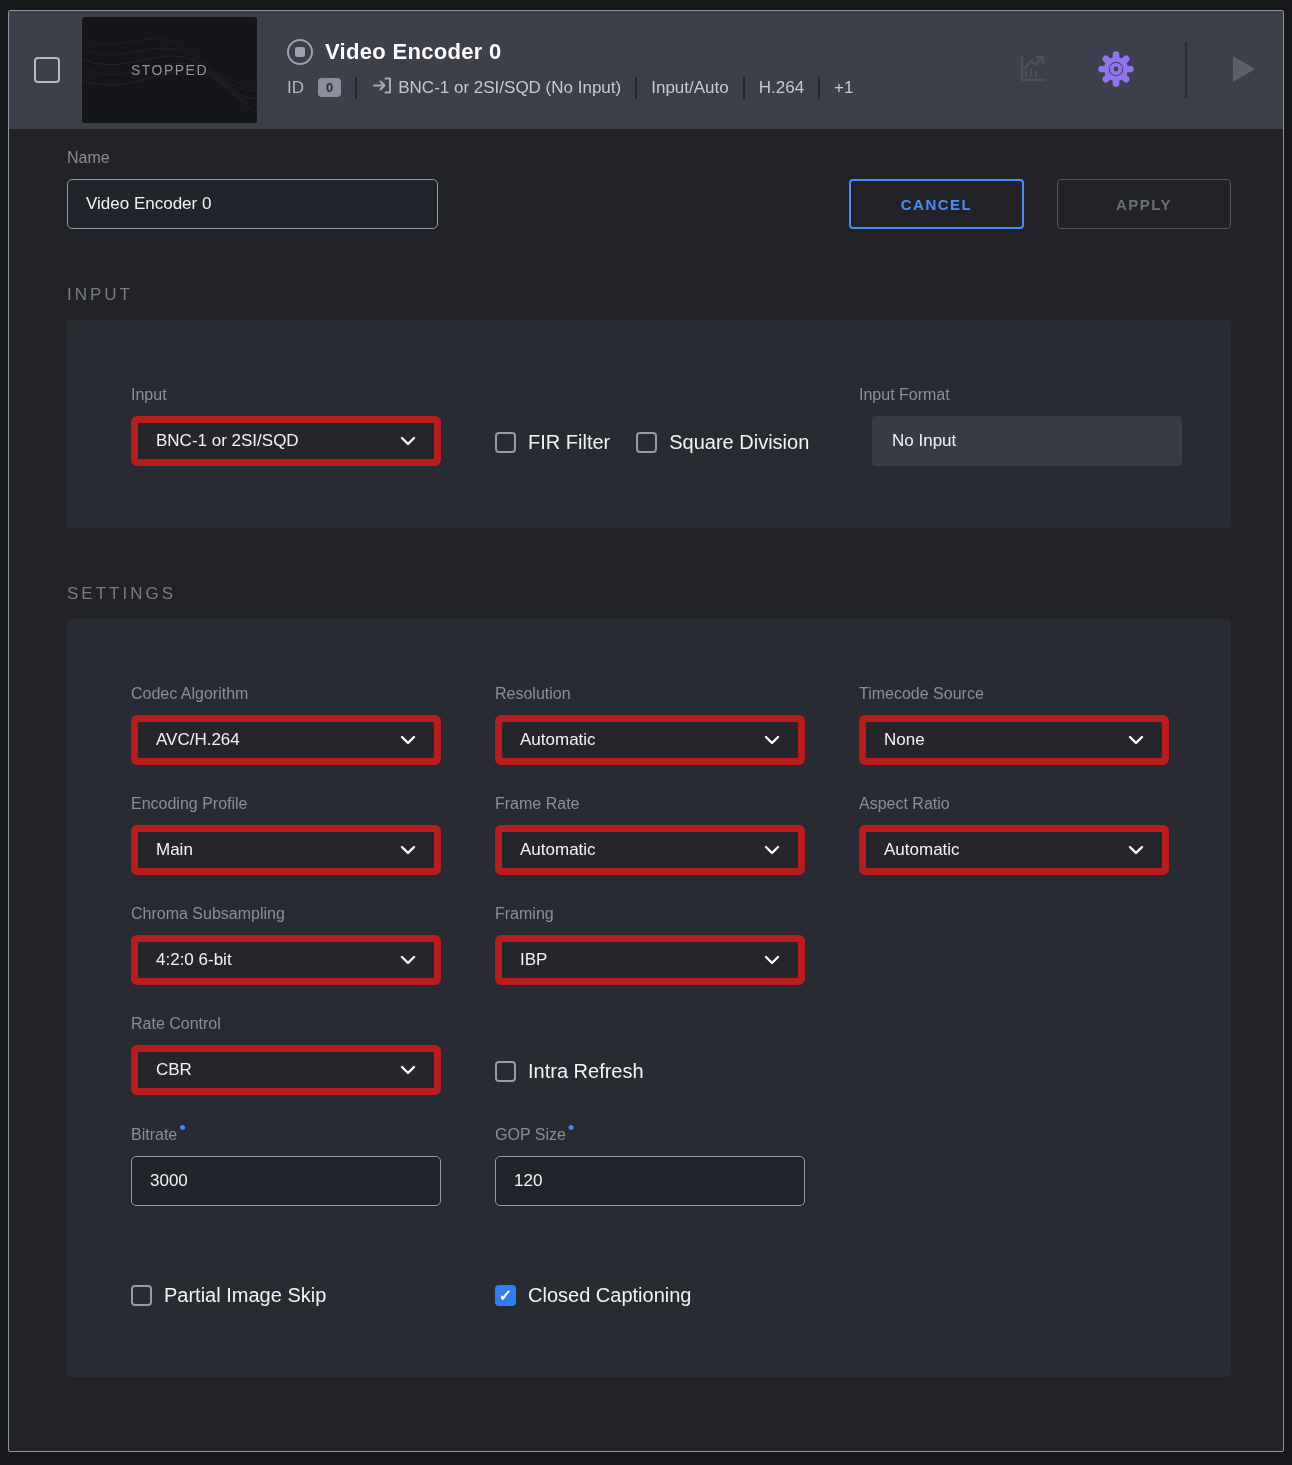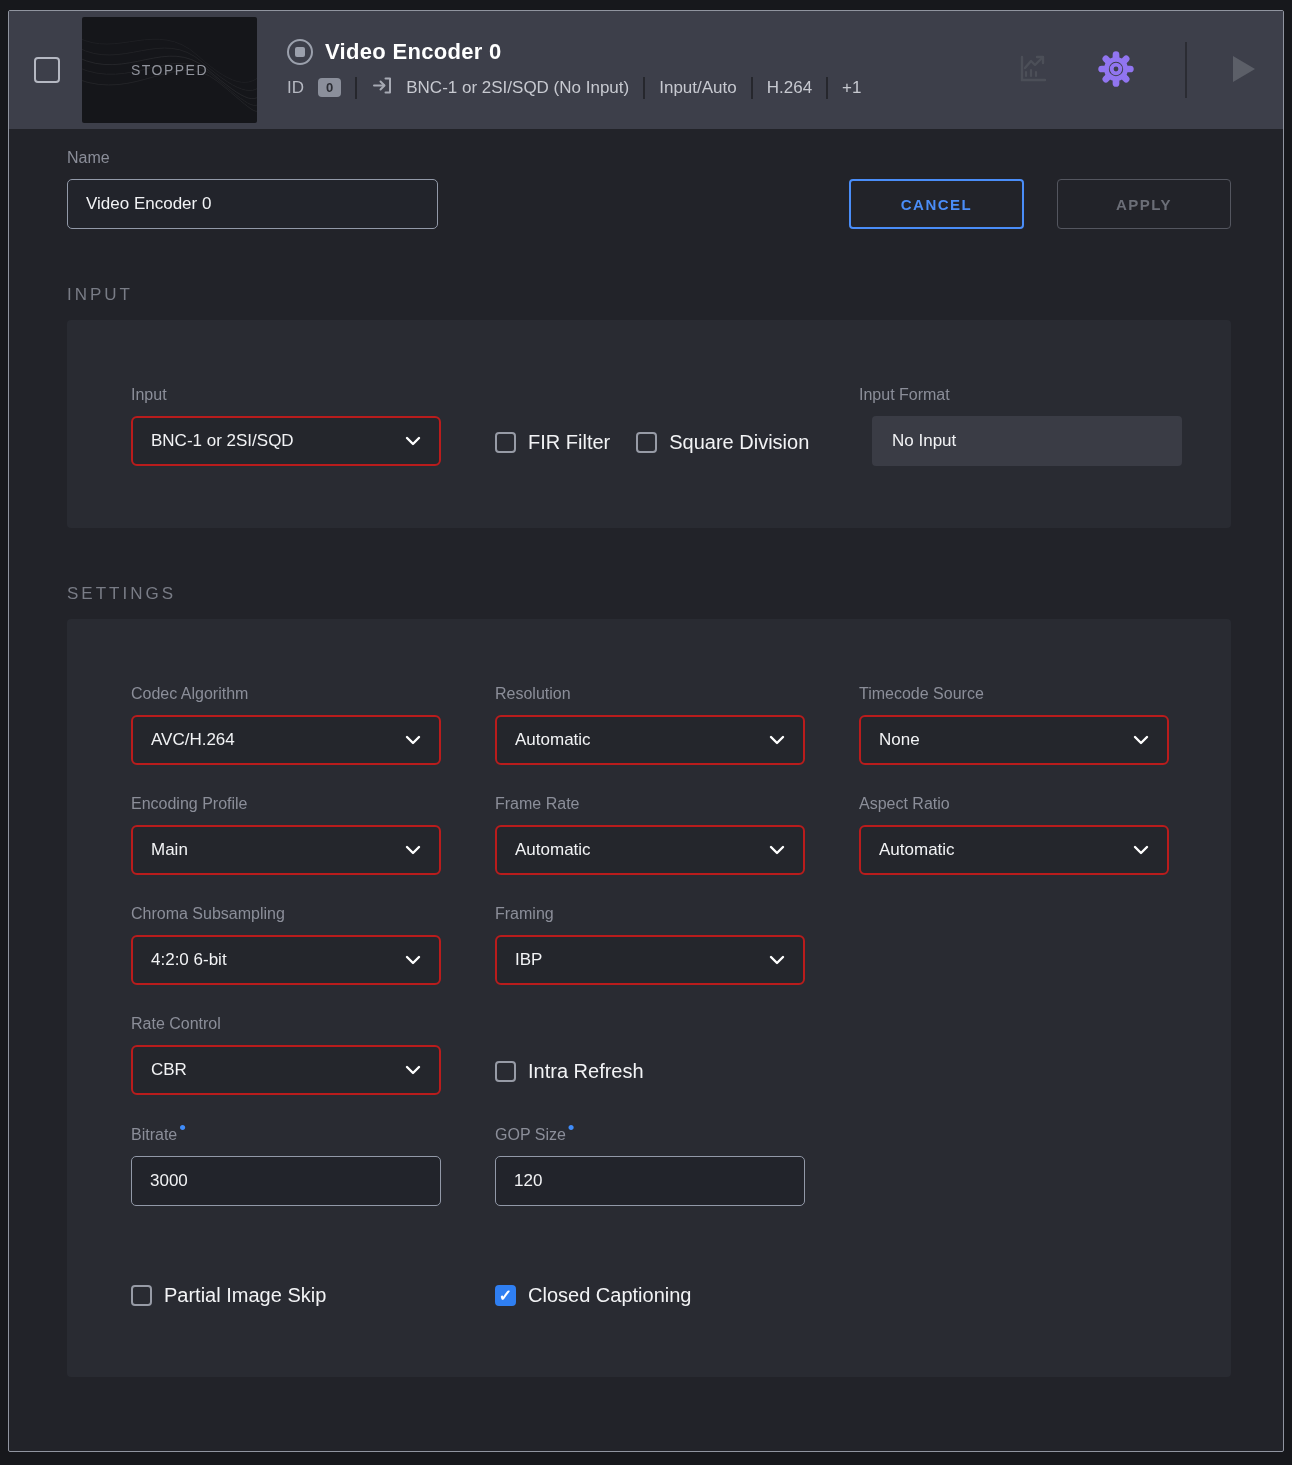--- a/index.html
+++ b/index.html
@@ -36,21 +36,21 @@
   .stop-icon .sq { width: 10px; height: 10px; background: #9ba0ac; border-radius: 2px; }
   .enc-title { color: #ffffff; font-size: 22px; font-weight: bold; letter-spacing: 0.3px; }
   .meta-row { display: flex; align-items: center; gap: 14px; }
   .meta-id { color: #b6b9c2; font-size: 17px; }
   .id-badge {
     background: #8b8f9b; color: #2c2e35; font-size: 13px; font-weight: bold;
     border-radius: 4px; padding: 3px 8px; line-height: 1;
   }
   .meta-sep { width: 2px; height: 22px; background: #26272d; }
   .meta-item { color: #c7c9d0; font-size: 17px; white-space: nowrap; }
-  .meta-src { display: flex; align-items: center; gap: 12px; }
+  .meta-src { display: flex; align-items: center; gap: 4px; }
   .hdr-actions { display: flex; align-items: center; flex: 0 0 auto; margin-left: 12px; }
   .icon-btn { background: none; border: none; padding: 0; cursor: pointer; display: flex; align-items: center; }
   .chart-btn { margin-right: 42px; }
   .hdr-divider { width: 2px; height: 56px; background: #2b2c33; margin: 0 44px 0 46px; }
 
   
   .body { padding: 20px 52px 0 58px; }
   .name-row { display: flex; align-items: flex-end; }
   .name-field { width: 371px; }
   .field-label { color: #8b8e99; font-size: 16px; margin-bottom: 12px; display: block; }
@@ -71,21 +71,21 @@
 
   .section-title { color: #797c86; font-size: 17px; letter-spacing: 3px; margin-top: 56px; }
   .panel { background: #292b32; border-radius: 4px; margin-top: 15px; }
   .panel-input { padding: 66px 0 61px 64px; }
   .panel-settings { padding: 66px 0 70px 64px; }
 
   .grid3 { display: grid; grid-template-columns: 310px 310px 310px; column-gap: 54px; align-items: start; }
   .row-gap { margin-top: 30px; }
 
   .select-box {
-    width: 310px; height: 50px; background: #24262c; border: 2px solid #b91c1c;
+    width: 310px; height: 50px; background: #24262c; border: 7px solid #b91c1c;
     border-radius: 6px; display: flex; align-items: center; padding: 0 18px;
     cursor: pointer;
   }
   .select-box .val { color: #f2f3f5; font-size: 17px; flex: 1; white-space: nowrap; overflow: hidden; }
   .chev { flex: 0 0 auto; display: flex; }
 
   .readonly-box {
     width: 310px; height: 50px; background: #3a3c45; border-radius: 4px;
     display: flex; align-items: center; padding: 0 20px;
     color: #f2f3f5; font-size: 17px; margin-left: 13px;

